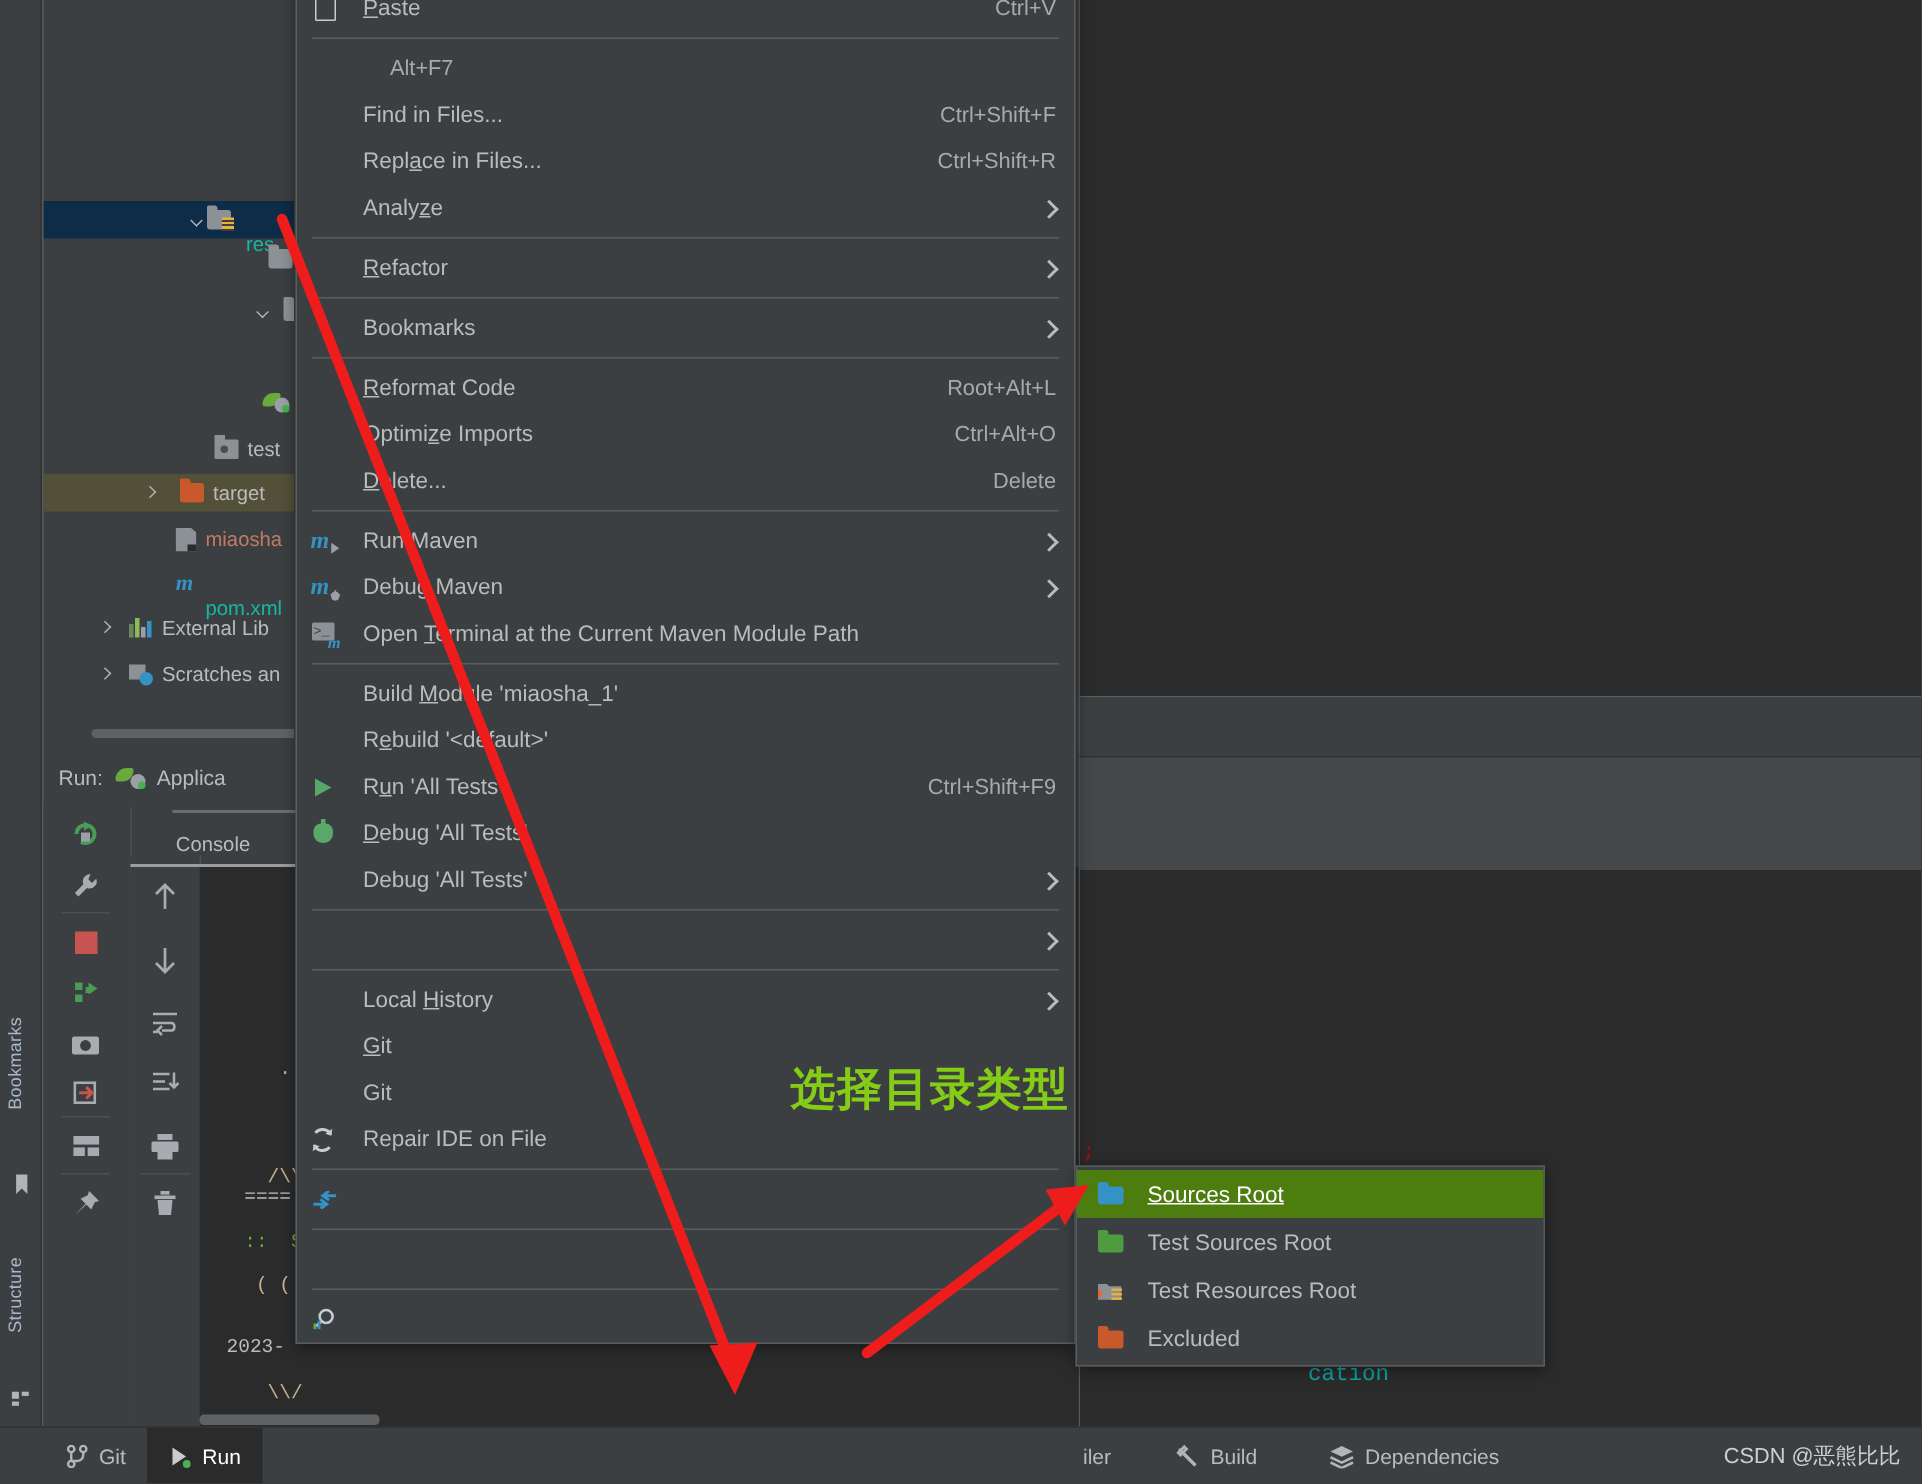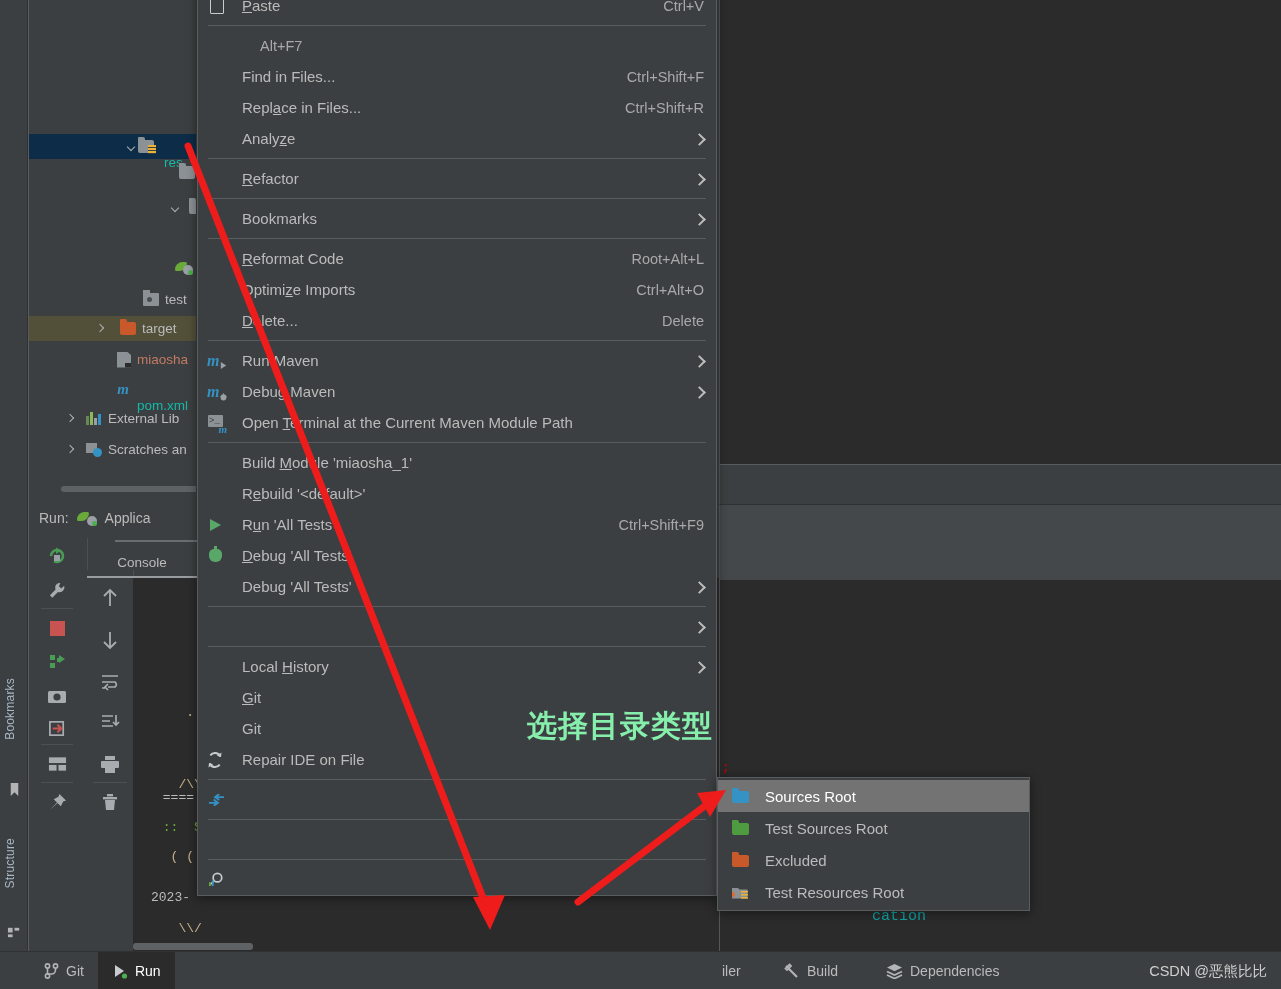--- a/index.html
+++ b/index.html
@@ -387,37 +387,37 @@
     font-size: 15px;
     z-index: 30;
   }
   .smi {
     display:flex; align-items:center;
     height: 32px;
     padding-left: 13px;
     color:#bbbbbb;
     white-space: nowrap;
   }
-  .smi.hl { background:#737373; color:#ffffff; }
+  .smi.hl { background:#4d7c0f; color:#ffffff;text-decoration:underline; }
   .smi .sm-icon { width: 20px; height: 16px; flex:none; margin-right: 14px; position:relative; }
   .sm-folder {
     position:absolute; left:1px; top:3px; width:17px; height:12px; border-radius:1px 2px 2px 2px;
   }
   .sm-folder::before {
     content:""; position:absolute; left:0; top:-3px; width:7px;height:4px;background:inherit;border-radius:1px 2px 0 0;
   }
   .sm-testres {
     position:absolute; left:0px; top:1px; width:19px; height:15px;
   }
 
   
   .anno-text {
     position:absolute;
     left: 527px; top: 706px;
-    color: #86efac;
+    color: #84cc16;
     font-size: 30px;
     font-weight: bold;
     letter-spacing: 1px;
     z-index: 40;
     font-family: "DejaVu Sans", sans-serif;
   }
   svg.anno { position:absolute; left:0; top:0; width:1281px; height:989px; pointer-events:none; z-index:45; }
 </style>
 </head>
 <body>
@@ -853,35 +853,35 @@
       <span>Sources Root</span>
     </div>
     <div class="smi">
       <span class="sm-icon">
         <span class="sm-folder" style="background:#4f9b3f;"></span>
       </span>
       <span>Test Sources Root</span>
     </div>
     <div class="smi">
       <span class="sm-icon">
-        <span class="sm-folder" style="background:#c9592b;"></span>
-      </span>
-      <span>Excluded</span>
-    </div>
-    <div class="smi">
-      <span class="sm-icon">
         <svg class="sm-testres" viewBox="0 0 19 15">
           <path d="M1 3 h6 l1.5 1.5 h8 v9 h-15.5 z" fill="#8c9196"></path>
           <path d="M1 6 l3.5 3.5 l-3.5 3.5 z" fill="#e06a2e"></path>
           <rect x="10" y="6" width="7" height="1.6" fill="#e8b339"></rect>
           <rect x="10" y="9" width="7" height="1.6" fill="#e8b339"></rect>
           <rect x="10" y="12" width="7" height="1.6" fill="#e8b339"></rect>
         </svg>
       </span>
       <span>Test Resources Root</span>
+    </div>
+    <div class="smi">
+      <span class="sm-icon">
+        <span class="sm-folder" style="background:#c9592b;"></span>
+      </span>
+      <span>Excluded</span>
     </div>
   </div>
 
   <div class="bottom-bar">
     <span style="width:30px;flex:none;"></span>
     <div class="bb-item">
       <svg width="15" height="16" viewBox="0 0 15 16">
         <circle cx="3.5" cy="3" r="2.1" fill="none" stroke="#b2b4b6" stroke-width="1.6"></circle>
         <circle cx="3.5" cy="13" r="2.1" fill="none" stroke="#b2b4b6" stroke-width="1.6"></circle>
         <circle cx="11.5" cy="3" r="2.1" fill="none" stroke="#b2b4b6" stroke-width="1.6"></circle>

